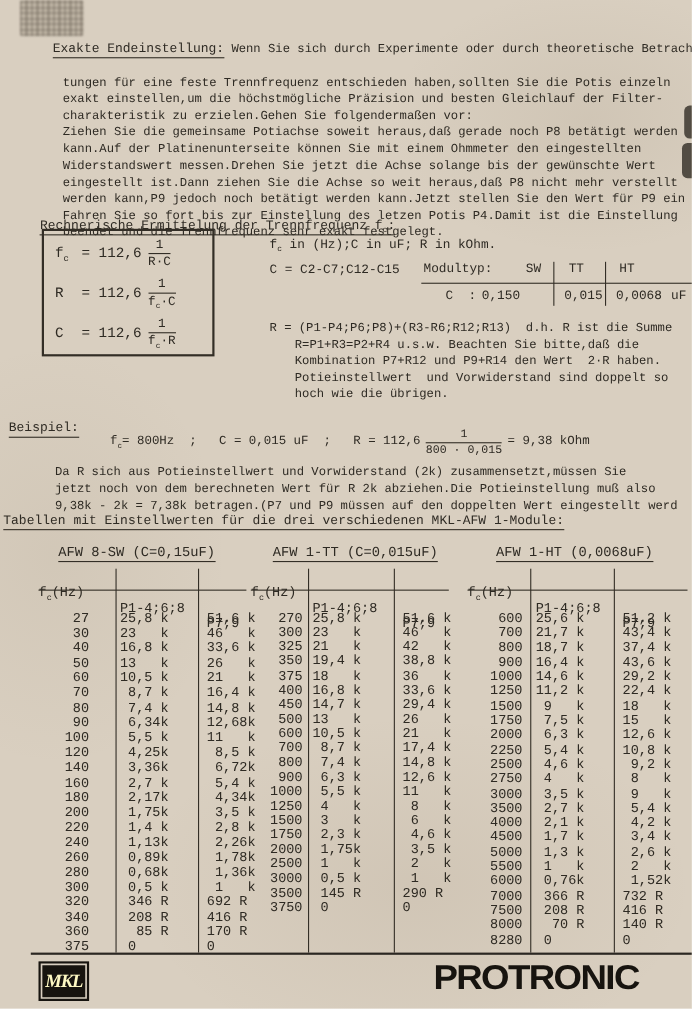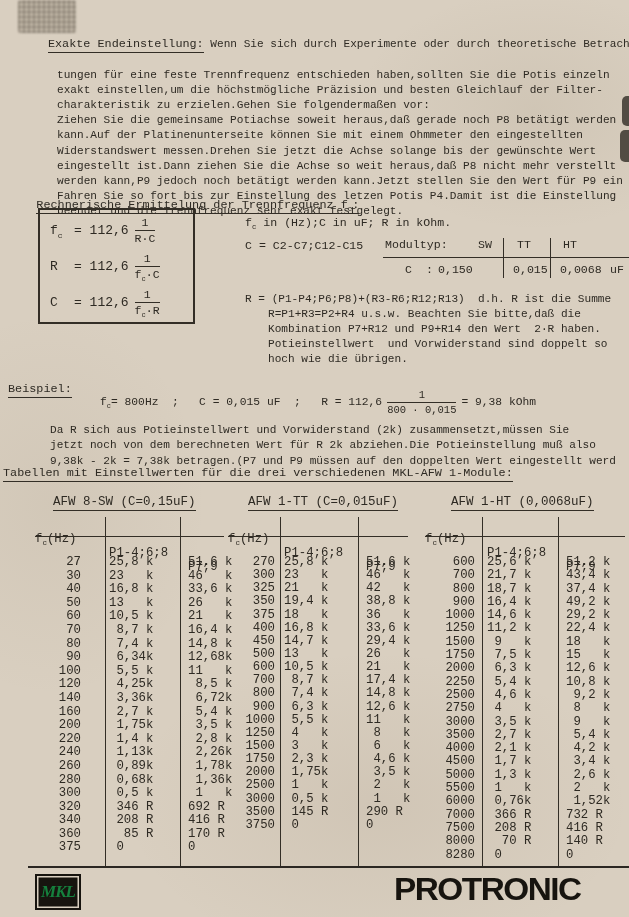--- a/index.html
+++ b/index.html
@@ -64,21 +64,21 @@
   .vt-rows{position:absolute; top:46px; left:0; right:0;}
   .vt-row{position:relative; height:var(--pitch); white-space:pre;}
   .vt-row .c1{position:absolute; left:0; width:var(--c1w); text-align:right;}
   .vt-row .c2{position:absolute; left:var(--c2);}
   .vt-row .c3{position:absolute; left:var(--c3);}
   
   .bottom-rule{position:absolute; left:28px; top:866px; width:601px; height:1.8px; background:#2b2722;}
   .mkl{position:absolute; left:35px; top:874px; width:46px; height:36px; background:#17140f;
        box-shadow:inset 0 0 0 2px #17140f, inset 0 0 0 3.5px #d9cfc0;
        display:flex; align-items:center; justify-content:center;
-       color:#15803d; font-family:"Liberation Serif","DejaVu Serif",serif;
+       color:#fef9c3; font-family:"Liberation Serif","DejaVu Serif",serif;
        font-style:italic; font-weight:bold; font-size:17px; letter-spacing:-1px;}
   .protronic{position:absolute; left:394px; top:876px; width:215px; color:#17140f;
        font-family:"Liberation Sans","DejaVu Sans",sans-serif; font-weight:bold;
        font-size:34px; line-height:29px; letter-spacing:-1.5px;
        transform:scaleY(.92) scaleX(.98); transform-origin:left top; white-space:pre;}
   
   .smudge{position:absolute; left:18px; top:0; width:58px; height:33px; border-radius:3px;
       background:
         repeating-linear-gradient(90deg, rgba(90,82,70,.35) 0 2px, transparent 2px 5px),
         repeating-linear-gradient(0deg, rgba(90,82,70,.30) 0 2px, transparent 2px 5px),
@@ -227,20 +227,23 @@
         <div class="vt-row">
         <span class="c1">120</span><span class="c2"> 4,25k</span><span class="c3"> 8,5 k</span>
       </div>
         <div class="vt-row">
         <span class="c1">140</span><span class="c2"> 3,36k</span><span class="c3"> 6,72k</span>
       </div>
         <div class="vt-row">
         <span class="c1">160</span><span class="c2"> 2,7 k</span><span class="c3"> 5,4 k</span>
       </div>
         <div class="vt-row">
+        <span class="c1">180</span><span class="c2"> 2,17k</span><span class="c3"> 4,34k</span>
+      </div>
+        <div class="vt-row">
         <span class="c1">200</span><span class="c2"> 1,75k</span><span class="c3"> 3,5 k</span>
       </div>
         <div class="vt-row">
         <span class="c1">220</span><span class="c2"> 1,4 k</span><span class="c3"> 2,8 k</span>
       </div>
         <div class="vt-row">
         <span class="c1">240</span><span class="c2"> 1,13k</span><span class="c3"> 2,26k</span>
       </div>
         <div class="vt-row">
         <span class="c1">260</span><span class="c2"> 0,89k</span><span class="c3"> 1,78k</span>
@@ -359,21 +362,21 @@
     <div class="vt-row">
         <span class="c1">600</span><span class="c2">25,6 k</span><span class="c3">51,2 k</span>
       </div>
         <div class="vt-row">
         <span class="c1">700</span><span class="c2">21,7 k</span><span class="c3">43,4 k</span>
       </div>
         <div class="vt-row">
         <span class="c1">800</span><span class="c2">18,7 k</span><span class="c3">37,4 k</span>
       </div>
         <div class="vt-row">
-        <span class="c1">900</span><span class="c2">16,4 k</span><span class="c3">49,2 k</span>
+        <span class="c1">900</span><span class="c2">16,4 k</span><span class="c3">43,6 k</span>
       </div>
         <div class="vt-row">
         <span class="c1">1000</span><span class="c2">14,6 k</span><span class="c3">29,2 k</span>
       </div>
         <div class="vt-row">
         <span class="c1">1250</span><span class="c2">11,2 k</span><span class="c3">22,4 k</span>
       </div>
         <div class="vt-row">
         <span class="c1">1500</span><span class="c2"> 9   k</span><span class="c3">18   k</span>
       </div>

